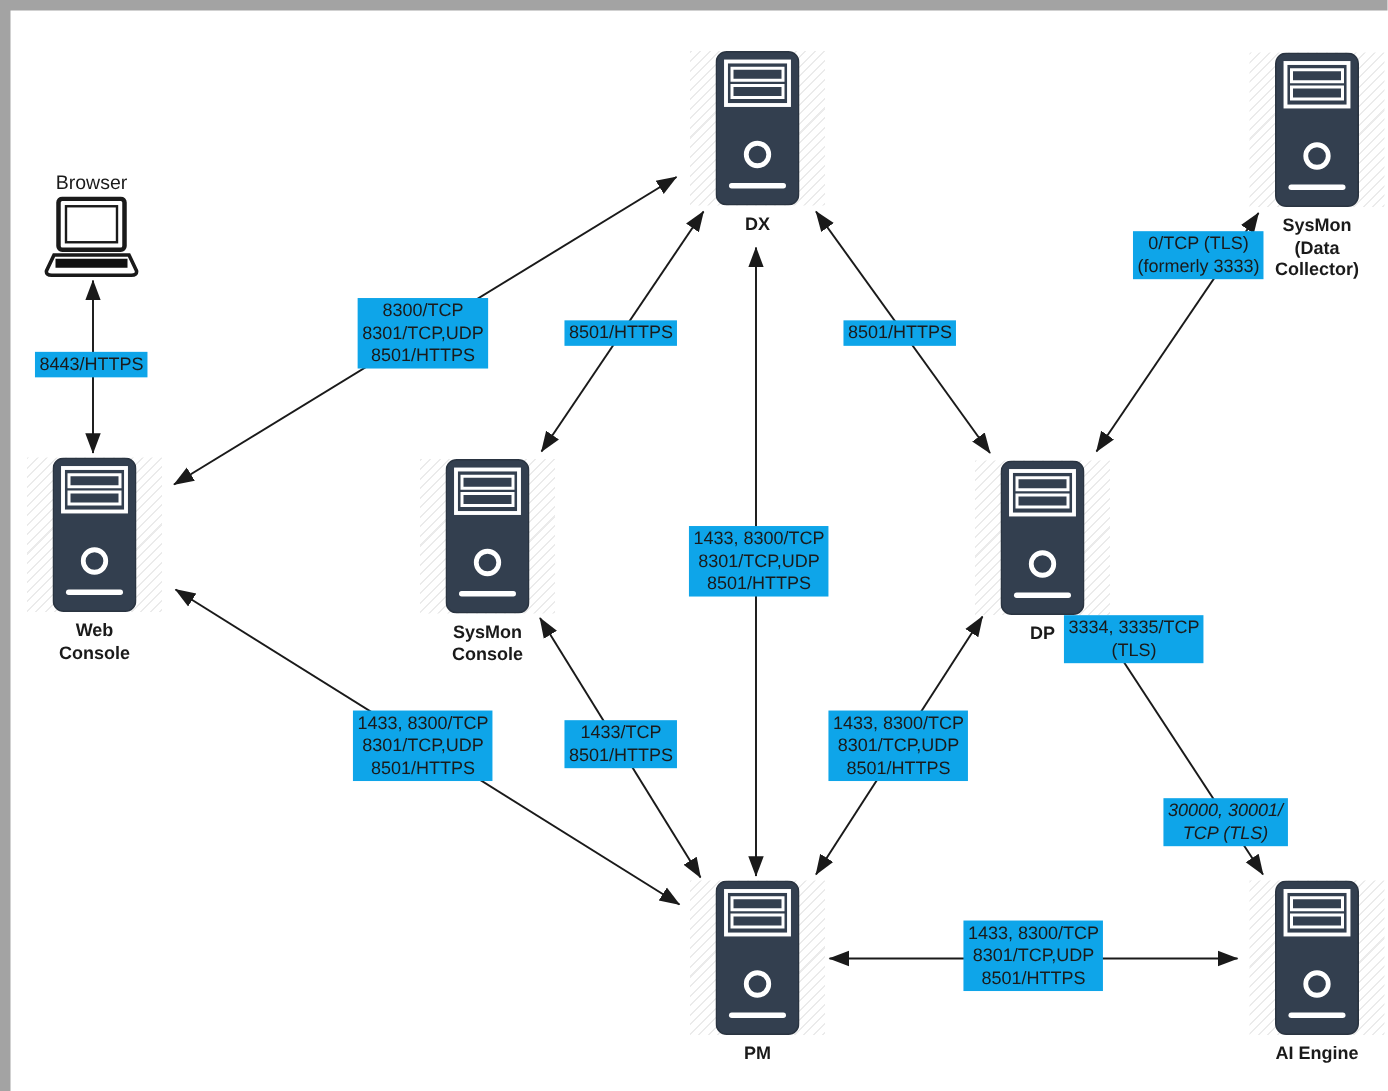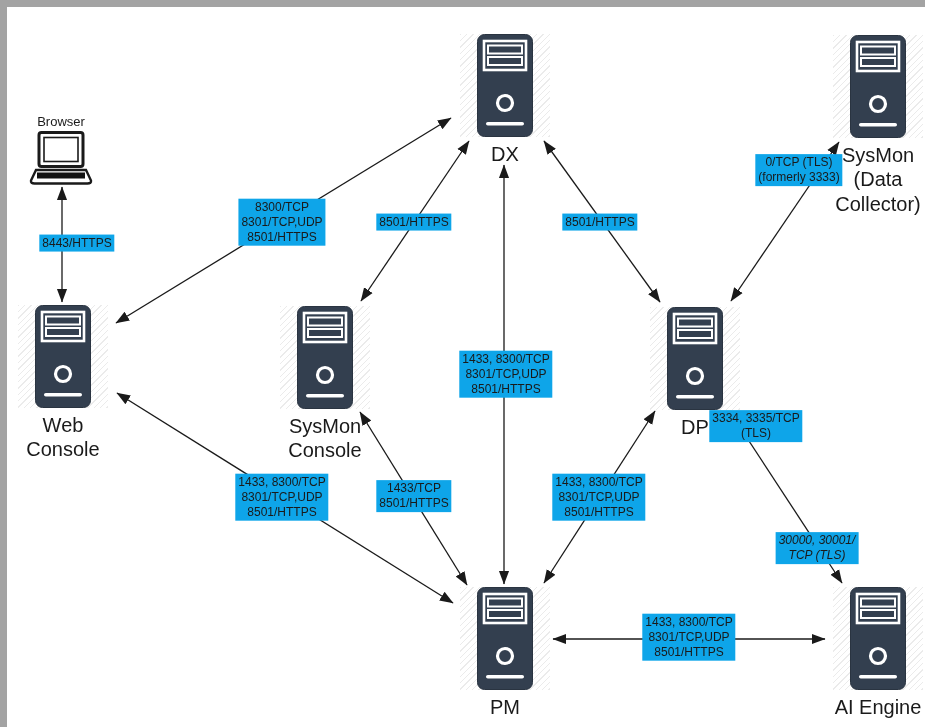--- a/index.html
+++ b/index.html
@@ -11,21 +11,21 @@
   }
   #wires { position:absolute; left:0; top:0; width:925px; height:727px; }
   .node { position:absolute; width:90px; }
   .hatch {
     position:absolute; left:0; top:0; width:90px; height:103px;
     background:repeating-linear-gradient(135deg,#ebebeb 0px,#ebebeb 1px,#ffffff 1px,#ffffff 4.5px);
   }
   .server-svg { position:absolute; left:17px; top:0; width:56px; height:103px; }
   .node-label {
     position:absolute; top:108px; left:0; width:90px;
-    text-align:center; font-size:20px; line-height:1.22; white-space:nowrap;
+    text-align:center; font-size:12px; line-height:1.22; white-space:nowrap;font-weight:bold;
   }
   .edge-label {
     position:absolute; transform:translate(-50%,-50%);
     background:#0ea5e9; text-align:center;
     font-size:12px; line-height:1.24; padding:1px 3px; white-space:nowrap;
   }
   .browser-node { position:absolute; left:20px; top:108px; width:68px; text-align:center; }
   .browser-label { font-size:13px; line-height:1.1; }
   .laptop-svg { width:64px; height:56px; margin-top:2px; }
   .defs-hidden { position:absolute; width:0; height:0; overflow:hidden; }
@@ -149,21 +149,21 @@
   <div class="node" style="left:826px; top:580px;">
     <div class="hatch"></div>
     <svg class="server-svg">
         <use href="#sym-server"></use>
       </svg>
     <div class="node-label">
       <div>AI Engine</div>
     </div>
   </div>
 
-  <div class="edge-label" style="left:70px; top:236px;">
+  <div class="edge-label" style="left:54px; top:236px;">
     <div>8443/HTTPS</div>
   </div>
 
   <div class="edge-label" style="left:275px; top:215px;">
     <div>8300/TCP</div>
     <div>8301/TCP,UDP</div>
     <div>8501/HTTPS</div>
   </div>
 
   <div class="edge-label" style="left:407px; top:215px;">

